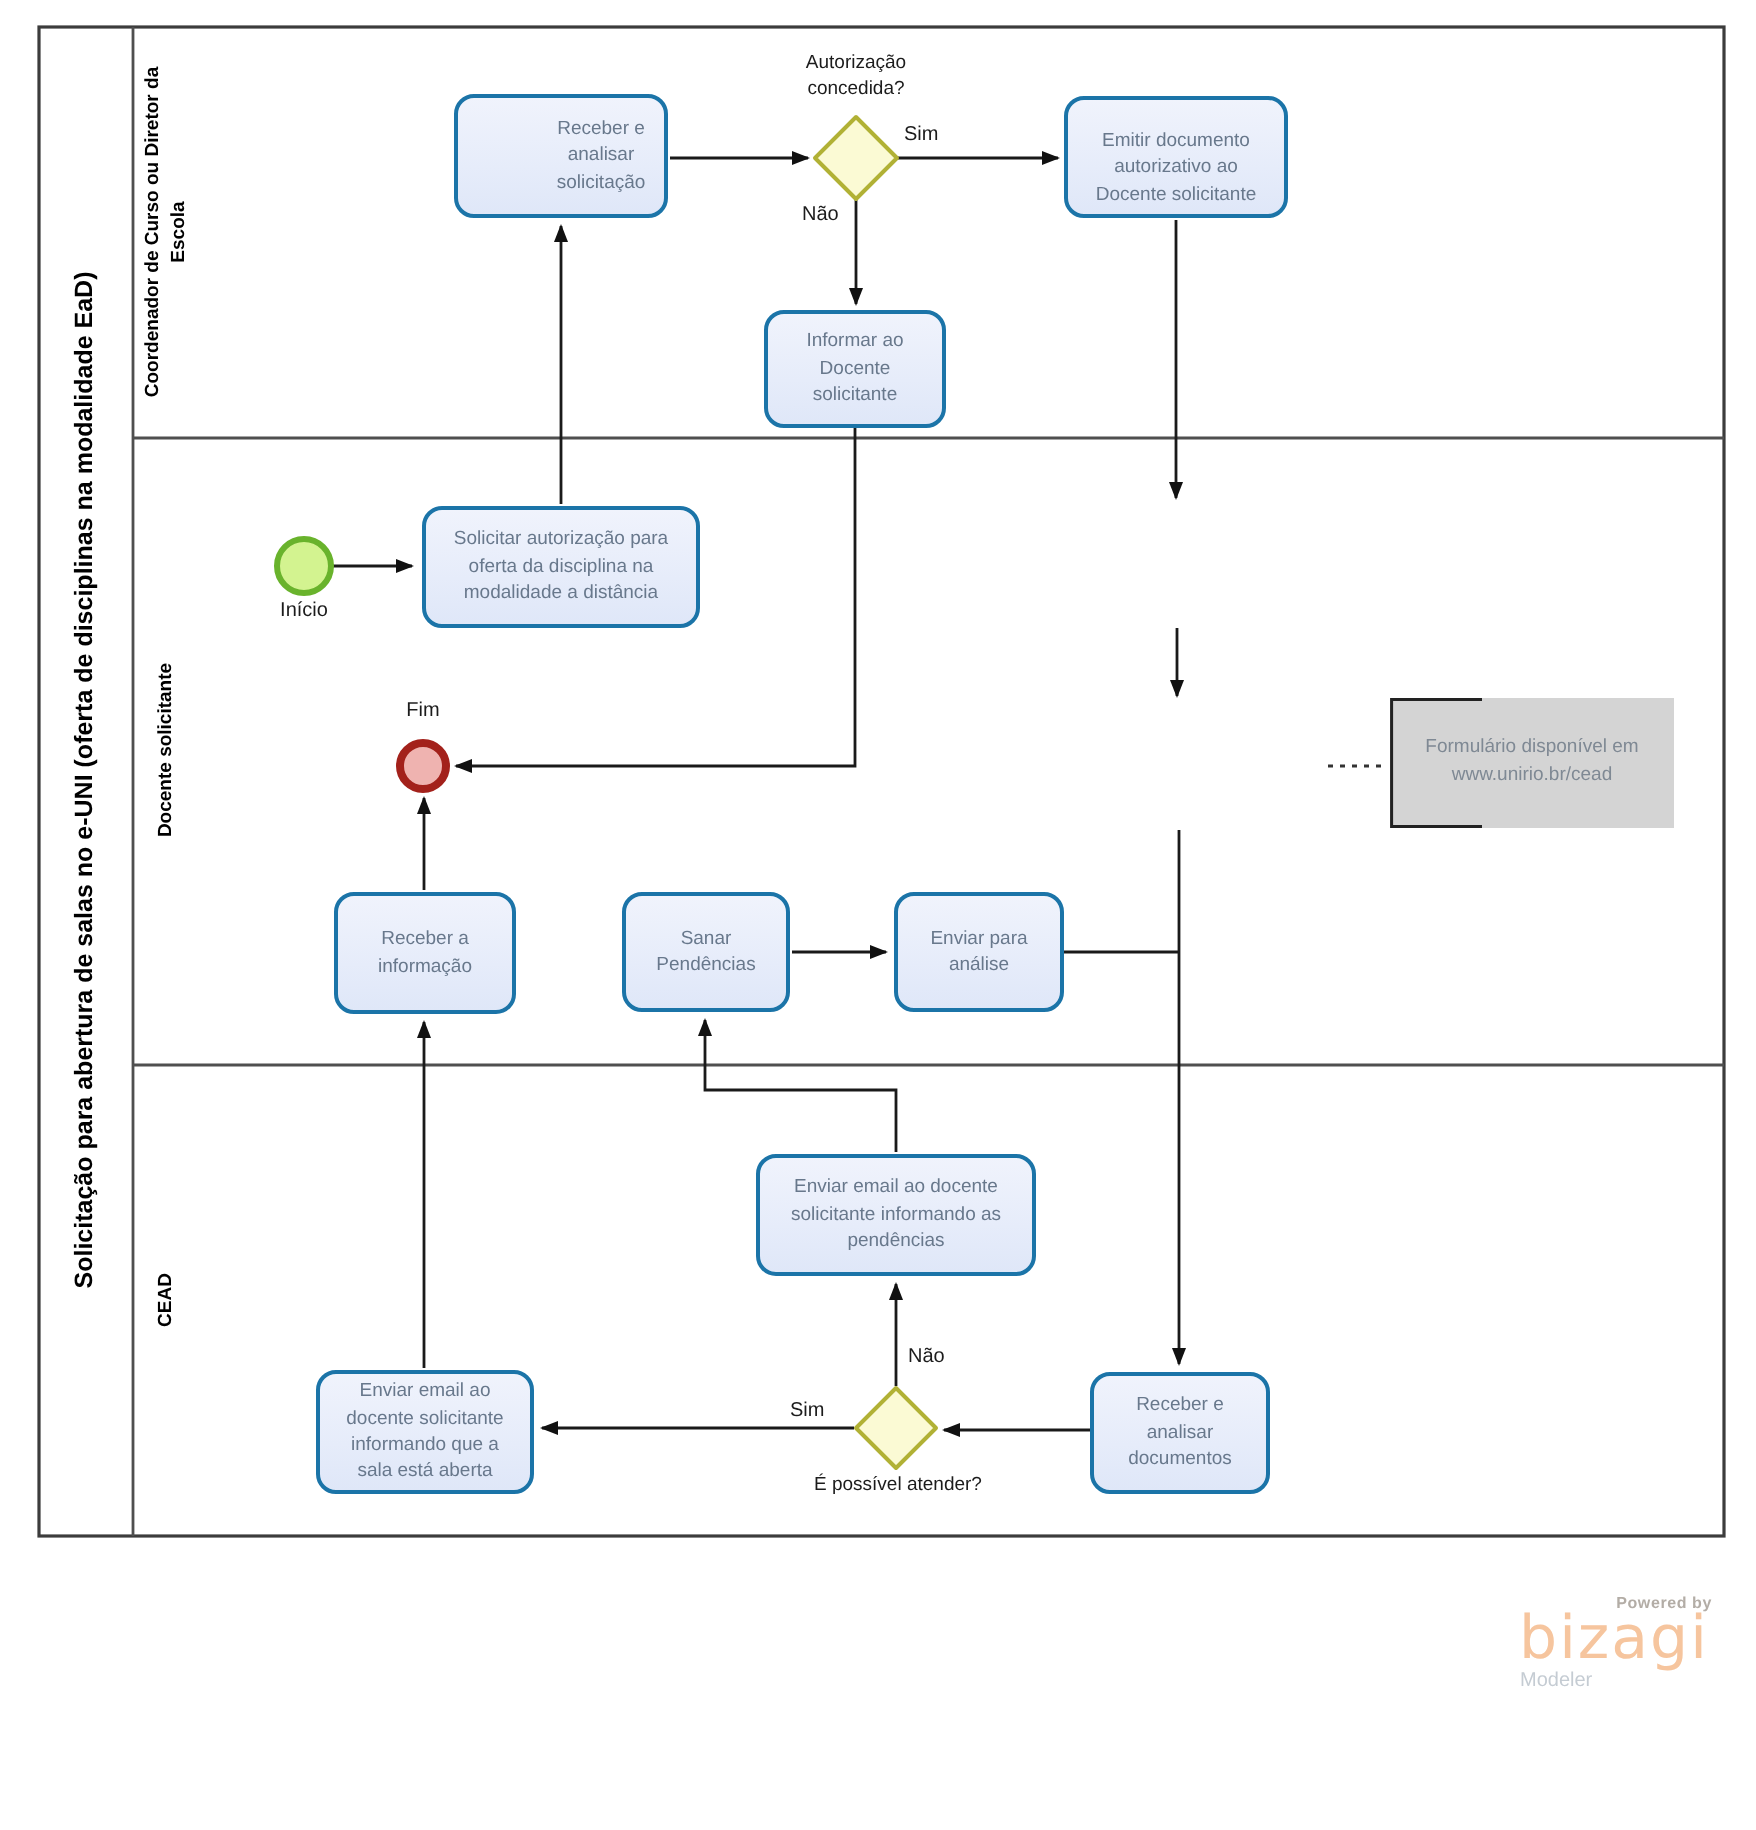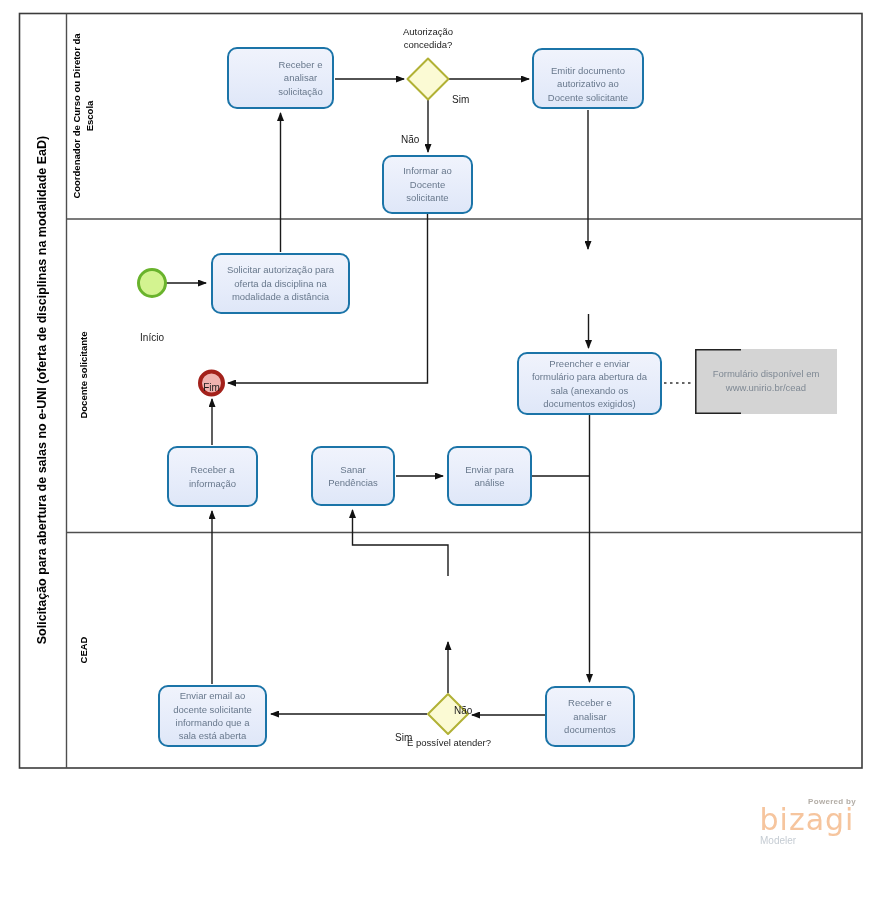--- a/index.html
+++ b/index.html
@@ -10,21 +10,21 @@
   .assoc{stroke:#333;stroke-width:1.4;fill:none;stroke-dasharray:2.5 3.5;}
   .laneline{stroke:#4f4f4f;stroke-width:1.4;fill:none;}
   .poolrect{stroke:#3c3c3c;stroke-width:1.6;fill:none;}
 
   .task{position:absolute;box-sizing:border-box;border:2px solid #1b74a8;border-radius:10px;
         background:linear-gradient(180deg,#f0f3fc 0%,#e6ecfa 60%,#dfe7f8 100%);
         display:flex;align-items:center;justify-content:center;text-align:center;
         color:#68788c;font-size:9.5px;line-height:1.42;padding:3px;}
   .task-label{white-space:pre-line;}
 
-  .edge-label{position:absolute;color:#1c1c1c;font-size:10px;text-align:center;white-space:pre-line;margin-top:32px;}
+  .edge-label{position:absolute;color:#1c1c1c;font-size:10px;text-align:center;white-space:pre-line;}
   .gw-question{position:absolute;color:#1c1c1c;font-size:9.5px;line-height:1.4;text-align:center;white-space:pre-line;}
 
   .annotation-text{position:absolute;left:697px;top:351px;width:138px;height:60px;
         display:flex;align-items:center;justify-content:center;text-align:center;
         color:#7f8994;font-size:9.5px;line-height:1.45;white-space:pre-line;}
 
   .rot{position:absolute;transform:translate(-50%,-50%) rotate(-90deg);
        color:#000;text-align:center;white-space:nowrap;}
   .pool-title{left:42px;top:390px;font-size:12.5px;font-weight:bold;}
   .lane-label{font-size:9.5px;font-weight:bold;line-height:1.35;white-space:pre-line;}
@@ -99,37 +99,36 @@
   <div class="task" style="left:382px;top:155px;width:91px;height:59px;">
     <span class="task-label">Informar ao
 Docente
 solicitante</span>
   </div>
   <div class="task" style="left:211px;top:253px;width:139px;height:61px;">
     <span class="task-label">Solicitar autorização para
 oferta da disciplina na
 modalidade a distância</span>
   </div>
-  <div class="task" style="left:517px;top:352px;width:145px;height:63px;">
-    <span class="task-label">Preencher e enviar
-formulário para abertura da
-sala (anexando os
-documentos exigidos)</span>
-  </div>
   <div class="task" style="left:311px;top:446px;width:84px;height:60px;">
     <span class="task-label">Sanar
 Pendências</span>
   </div>
   <div class="task" style="left:167px;top:446px;width:91px;height:61px;">
     <span class="task-label">Receber a
 informação</span>
   </div>
   <div class="task" style="left:447px;top:446px;width:85px;height:60px;">
     <span class="task-label">Enviar para
 análise</span>
+  </div>
+  <div class="task" style="left:378px;top:577px;width:140px;height:61px;">
+    <span class="task-label">Enviar email ao docente
+solicitante informando as
+pendências</span>
   </div>
   <div class="task" style="left:545px;top:686px;width:90px;height:61px;">
     <span class="task-label">Receber e
 analisar
 documentos</span>
   </div>
   <div class="task" style="left:158px;top:685px;width:109px;height:62px;">
     <span class="task-label">Enviar email ao
 docente solicitante
 informando que a

